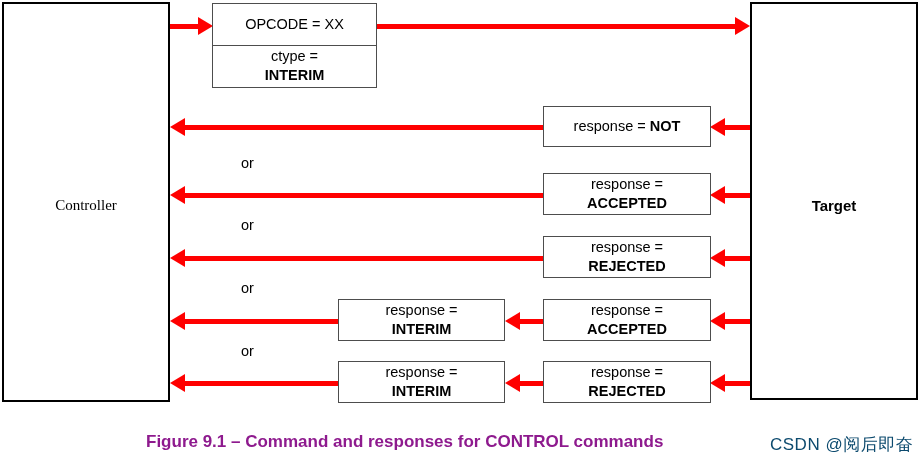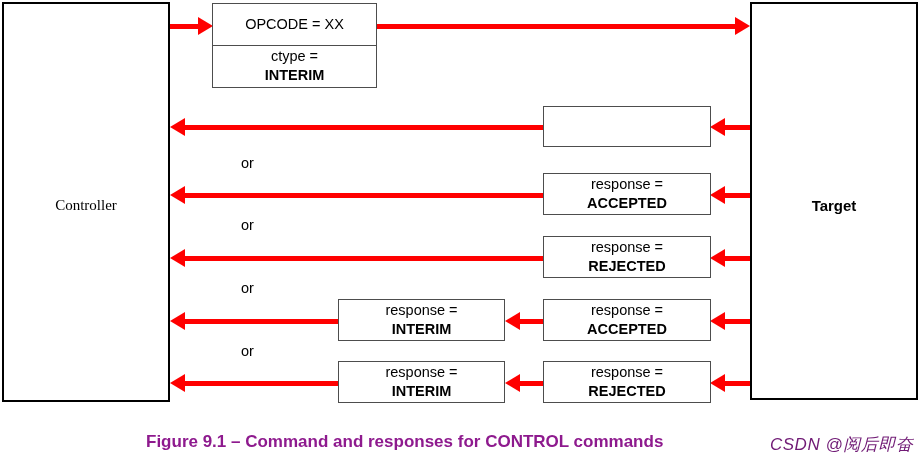--- a/index.html
+++ b/index.html
@@ -108,24 +108,23 @@
     font-weight: bold;
     color: #8e1a8e;
     white-space: nowrap;
     text-align: right;
   }
 
   
   .watermark {
     position: absolute;
     font-size: 17px;
-    color: #701a75;
+    color: #0c4a6e;
     white-space: nowrap;
     letter-spacing: 0.5px;
-    font-style: italic;
   }
 </style>
 </head>
 <body>
 
 <div id="canvas">
 
   <div class="actor" style="left:2px; top:2px; width:168px; height:400px;font-family:Liberation Serif, serif;">
     <div class="actor-label" style="top:193px;">Controller</div>
   </div>
@@ -150,20 +149,21 @@
     </div>
   </div>
 
   <div class="arrow-line" style="left:725px; top:125px; width:25px;"></div>
   <div class="arrow-head left" style="left:710px; top:118px;"></div>
   <div class="arrow-line" style="left:185px; top:125px; width:358px;"></div>
   <div class="arrow-head left" style="left:170px; top:118px;"></div>
 
   <div class="msgbox" style="left:543px; top:106px; width:168px; height:41px;">
     <div class="cell">
+      <span class="inline-row"><span>response = </span><b>NOT</b></span>
     </div>
   </div>
 
   <div class="or-label" style="left:241px; top:155px;">or</div>
 
   <div class="arrow-line" style="left:725px; top:193px; width:25px;"></div>
   <div class="arrow-head left" style="left:710px; top:186px;"></div>
   <div class="arrow-line" style="left:185px; top:193px; width:358px;"></div>
   <div class="arrow-head left" style="left:170px; top:186px;"></div>
 

